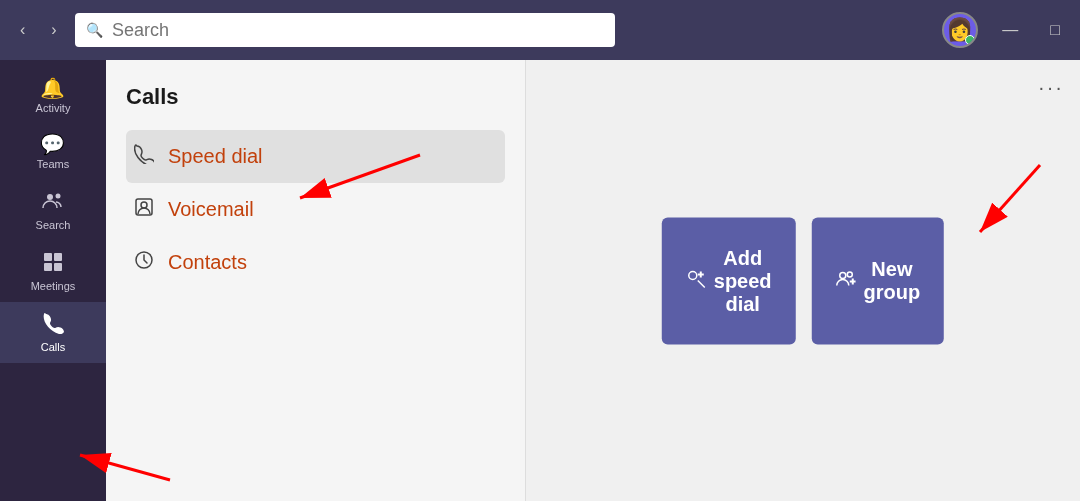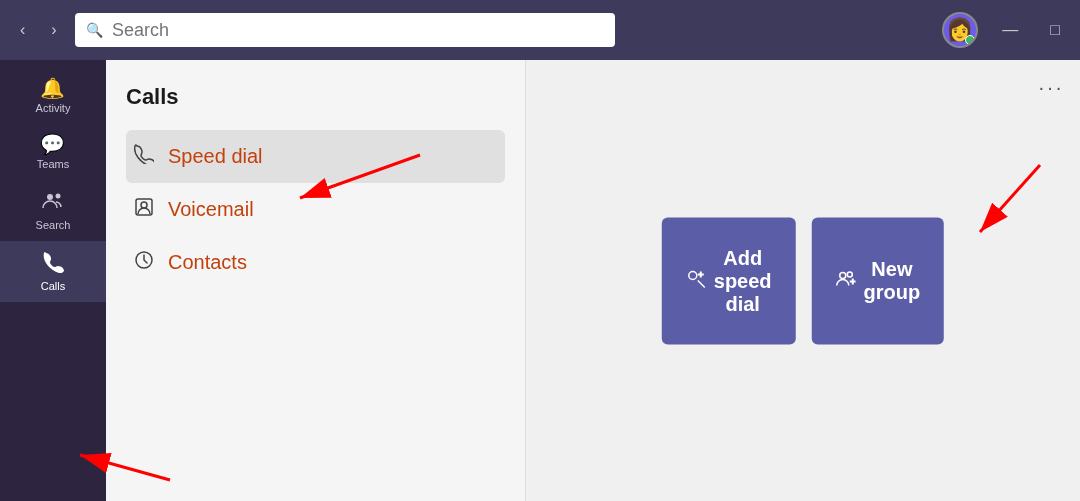--- a/index.html
+++ b/index.html
@@ -247,20 +247,31 @@
     <div class="sidebar-item">
       <span class="sidebar-icon">
         <svg width="22" height="22" viewBox="0 0 22 22" fill="none">
           <circle cx="8" cy="7" r="3" fill="#c9c5d4"></circle>
           <circle cx="16" cy="6" r="2.5" fill="#c9c5d4"></circle>
           <path d="M1 18c0-3.866 3.134-7 7-7s7 3.134 7 7" stroke="#c9c5d4" stroke-width="1.5" fill="none"></path>
           <path d="M14 12c2.761 0 5 2.239 5 5" stroke="#c9c5d4" stroke-width="1.5" fill="none"></path>
         </svg>
       </span>
       <span class="sidebar-label">Search</span>
+    </div>
+    <div class="sidebar-item">
+      <span class="sidebar-icon">
+        <svg width="22" height="22" viewBox="0 0 22 22" fill="none">
+          <rect x="2" y="2" width="8" height="8" rx="1" fill="#c9c5d4"></rect>
+          <rect x="12" y="2" width="8" height="8" rx="1" fill="#c9c5d4"></rect>
+          <rect x="2" y="12" width="8" height="8" rx="1" fill="#c9c5d4"></rect>
+          <rect x="12" y="12" width="8" height="8" rx="1" fill="#c9c5d4"></rect>
+        </svg>
+      </span>
+      <span class="sidebar-label">Meetings</span>
     </div>
     <div class="sidebar-item active-calls">
       <span class="sidebar-icon">
         <svg width="22" height="22" viewBox="0 0 22 22" fill="none">
           <path d="M4 2C4 2 7 2 8.5 5.5C10 9 8 10 8 11.5C8 13 11 16 12.5 16C14 16 15 14 18.5 15.5C22 17 22 20 22 20C22 20 20 23 17 22C7 19 0 9 2 2C2.5 0 4 2 4 2Z" fill="white"></path>
         </svg>
       </span>
       <span class="sidebar-label">Calls</span>
     </div>
   </div>

